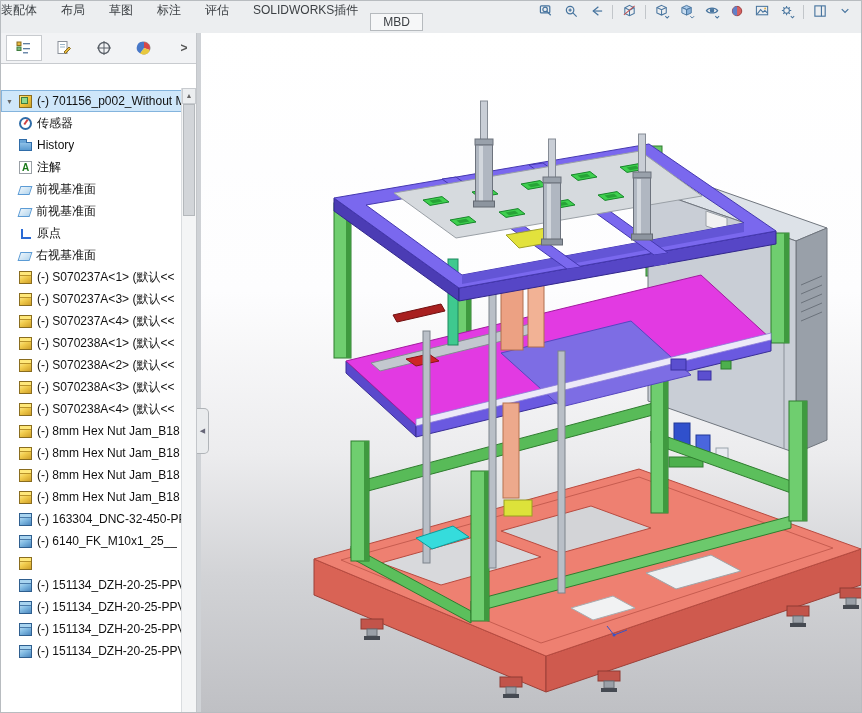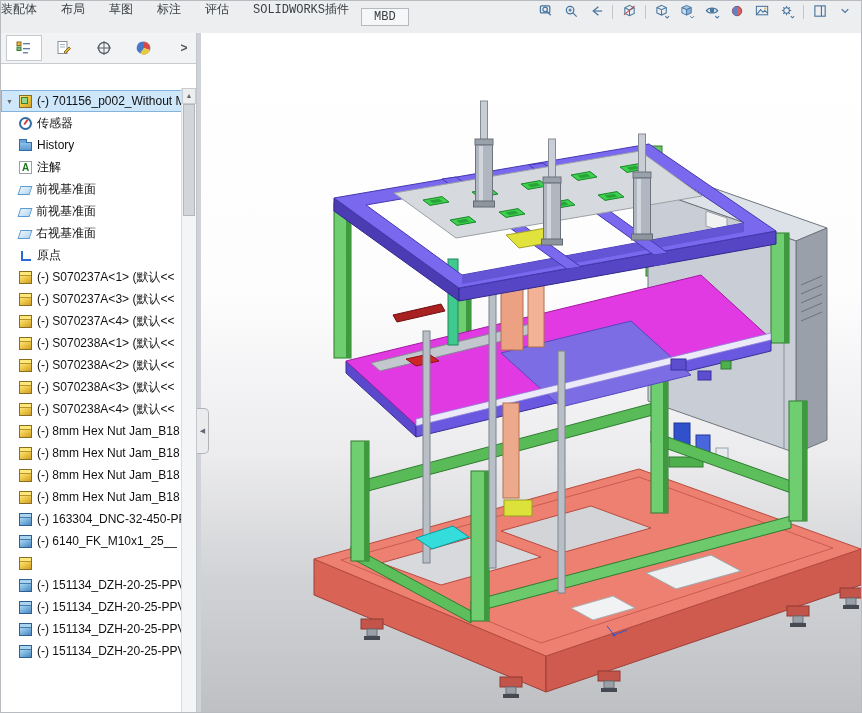--- a/index.html
+++ b/index.html
@@ -1,23 +1,23 @@
 <!DOCTYPE html>
 <html><head>
 <meta charset="utf-8">
 <style>
   html,body{margin:0;padding:0;}
   body{font-family:"Liberation Sans","DejaVu Sans",sans-serif;}
   .app{position:relative;width:862px;height:713px;overflow:hidden;background:#eceef0;border:1px solid #b8bcc0;box-sizing:border-box;}
   
   .ribbon{position:absolute;left:0;top:0;right:0;height:32px;background:#eceef0;border-bottom:1px solid #cdd0d4;}
-  .rtabs{display:flex;align-items:flex-start;height:20px;padding-left:2px;font-family:Liberation Mono, monospace;}
+  .rtabs{display:flex;align-items:flex-start;height:20px;padding-left:2px;}
   .rtab{font-size:12px;color:#3c4044;padding:0 12px;line-height:18px;white-space:nowrap;cursor:default;}
   .rtab-clip{margin-left:-14px;}
-  .rtab-mbd{border:1px solid #b6babe;background:#f6f7f8;line-height:16px;margin-top:7px;}
+  .rtab-mbd{border:1px solid #b6babe;background:#f6f7f8;line-height:16px;margin-top:12px;}
   
   .headsup{position:absolute;right:4px;top:1px;display:flex;align-items:center;gap:1px;}
   .hbtn{width:24px;height:19px;border:none;background:transparent;padding:1px;display:flex;align-items:center;justify-content:center;}
   .hbtn svg{width:17px;height:15px;}
   .hsep{width:1px;height:14px;background:#c2c6ca;margin:0 3px;}
   
   .main{position:absolute;top:32px;left:0;right:0;bottom:0;display:flex;}
   
   .panel{width:196px;flex:none;background:#fff;display:flex;flex-direction:column;border-right:1px solid #c3c6ca;box-sizing:border-box;}
   .ptabs{height:30px;flex:none;background:#f2f3f5;border-bottom:1px solid #c8cbcf;display:flex;align-items:center;padding-left:5px;gap:4px;}
@@ -228,27 +228,27 @@
             <span class="ic ic-plane"></span>
             <span class="tlabel">前视基准面</span>
           </div>
         <div class="trow">
             <span class="twist"></span>
             <span class="ic ic-plane"></span>
             <span class="tlabel">前视基准面</span>
           </div>
         <div class="trow">
             <span class="twist"></span>
+            <span class="ic ic-origin"></span>
+            <span class="tlabel">原点</span>
+          </div>
+        <div class="trow">
+            <span class="twist"></span>
             <span class="ic ic-plane"></span>
             <span class="tlabel">右视基准面</span>
-          </div>
-        <div class="trow">
-            <span class="twist"></span>
-            <span class="ic ic-origin"></span>
-            <span class="tlabel">原点</span>
           </div>
         <div class="trow">
             <span class="twist"></span>
             <span class="ic ic-party"></span>
             <span class="tlabel">(-) S070237A&lt;1&gt; (默认&lt;&lt;</span>
           </div>
         <div class="trow">
             <span class="twist"></span>
             <span class="ic ic-party"></span>
             <span class="tlabel">(-) S070237A&lt;3&gt; (默认&lt;&lt;</span>

